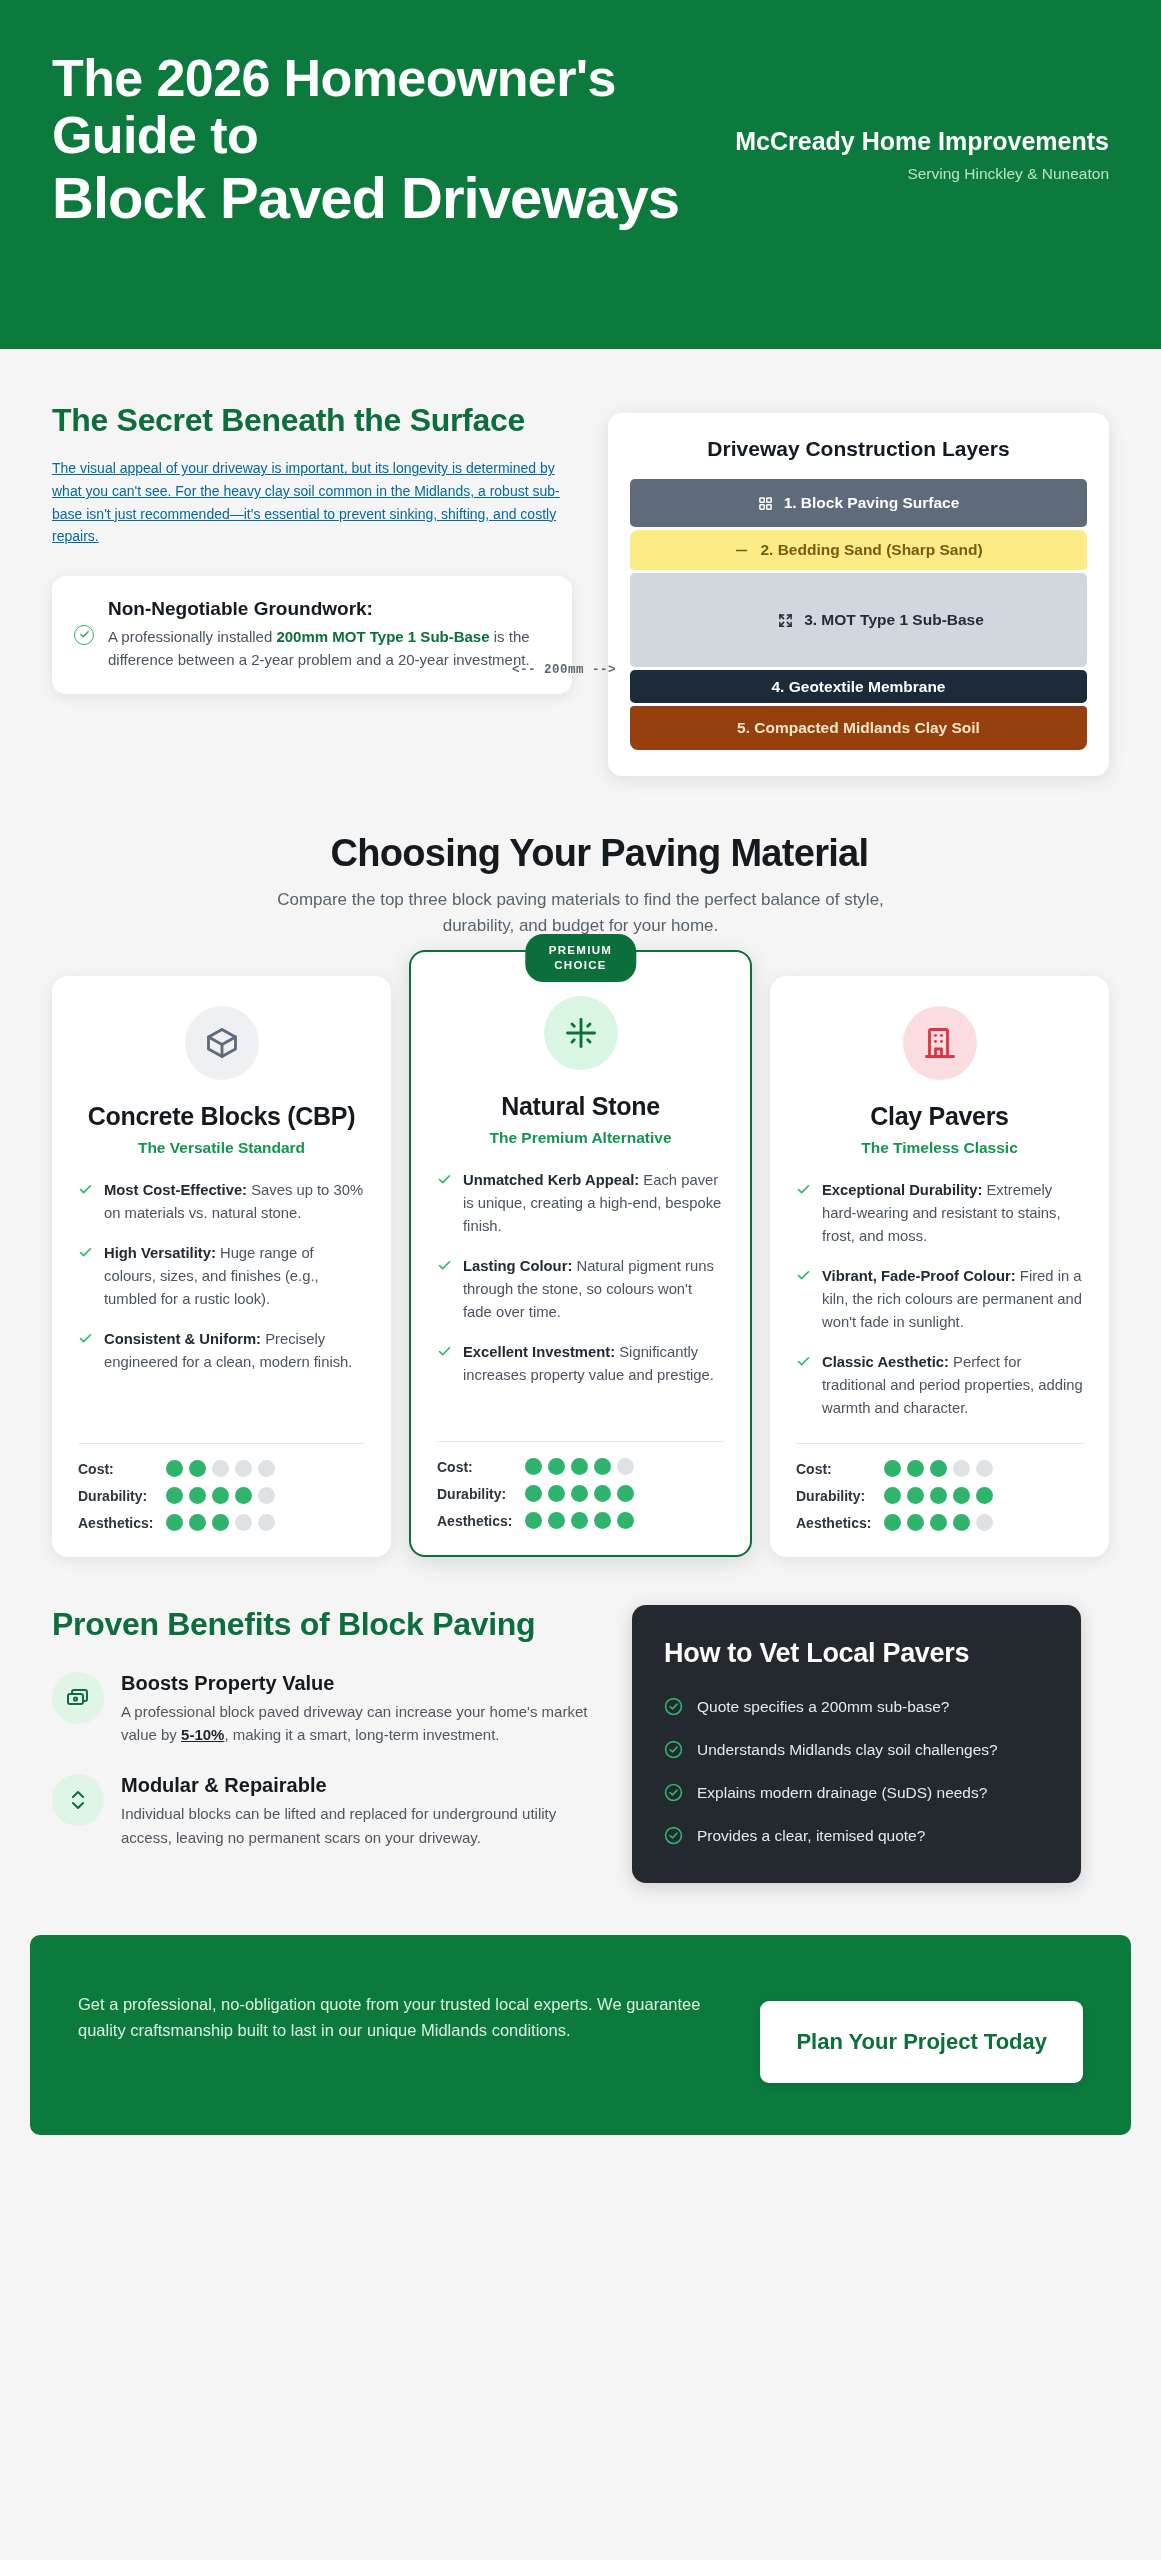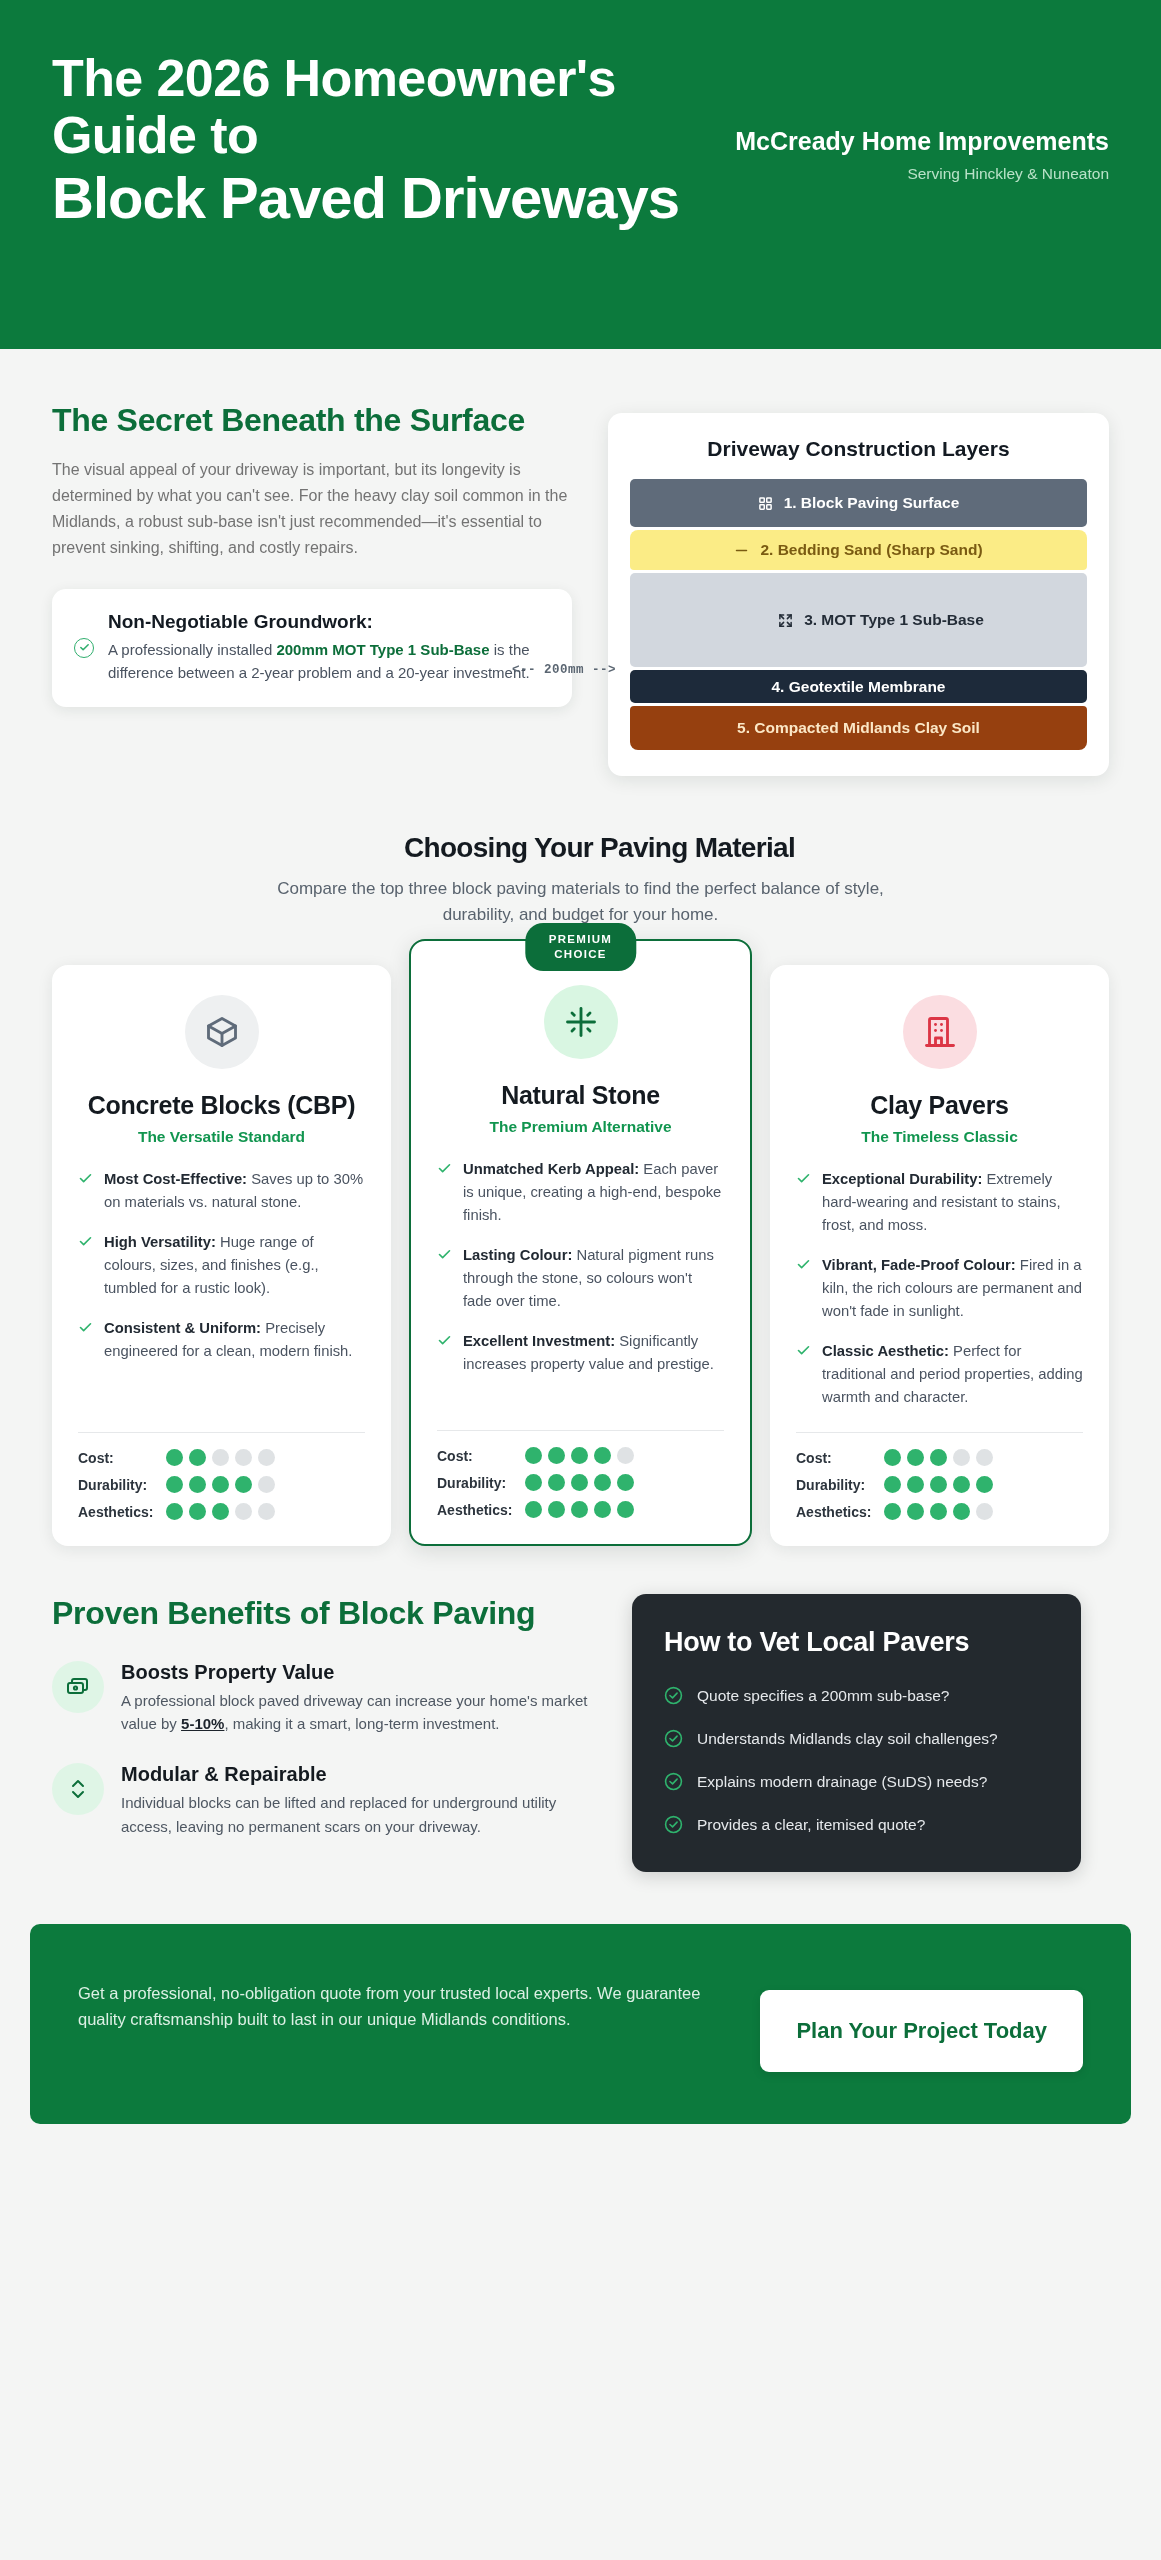--- a/index.html
+++ b/index.html
@@ -71,24 +71,25 @@
   }
   .secret-left { width: 520px; flex: none; position: relative; }
   .h2-green {
     color: #0c6e3a;
     font-size: 32px;
     font-weight: 700;
     line-height: 1.20;
     letter-spacing: -0.3px;
   }
   .body-text {
-    color: #737373;
-    font-size: 16px;
+    color: #0369a1;
+    font-size: 14px;
     line-height: 1.62;
     margin-top: 18px;
+    text-decoration: underline;
   }
   .anno-200 {
     position: absolute;
     right: -44px;
     top: 262px;
     font-family: "Liberation Mono", "DejaVu Sans Mono", monospace;
     font-size: 12.5px;
     font-weight: 700;
     color: #5b6672;
     letter-spacing: 0.5px;
@@ -151,21 +152,21 @@
     border-radius: 5px;
     margin-bottom: 3px;
   }
   .layer .lyr-ico { display: flex; align-items: center; }
   .layer:nth-child(2) { border-radius: 8px 8px 4px 4px; }
   .layer:last-child  { border-radius: 4px 4px 8px 8px; margin-bottom: 0; }
 
   
   .sec-materials { padding: 56px 0 0 0; text-align: center; }
   .h1-dark {
-    font-size: 28px;
+    font-size: 38px;
     font-weight: 800;
     color: #141a20;
     letter-spacing: -0.7px;
     margin-left: 38px;
   }
   .sub-gray {
     color: #59636e;
     font-size: 17px;
     line-height: 1.50;
     margin: 12px auto 0 auto;

